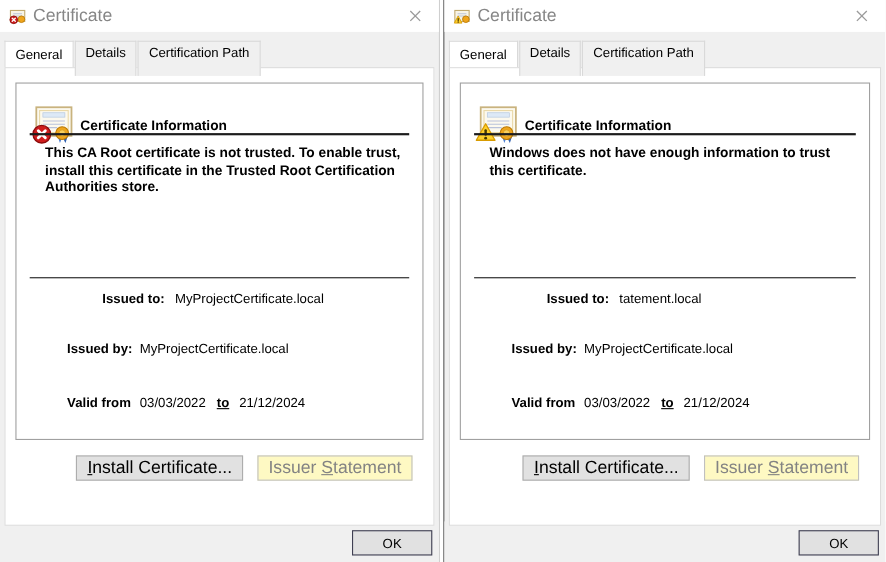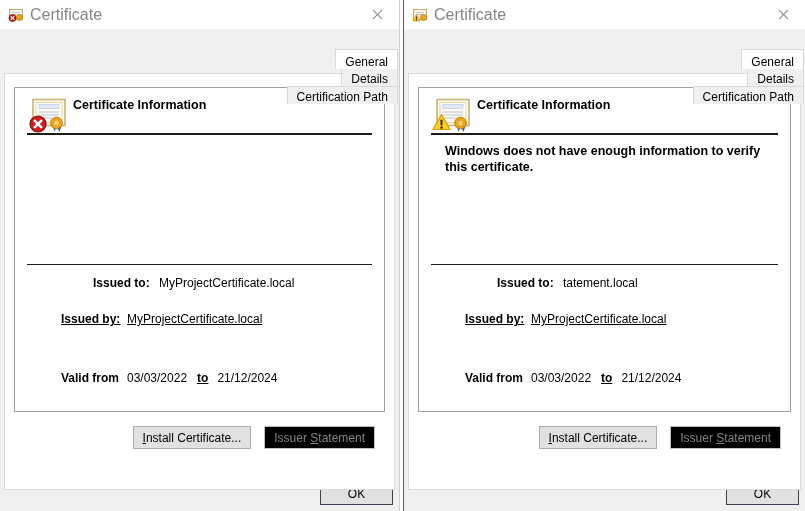--- a/index.html
+++ b/index.html
@@ -11,44 +11,44 @@
   .dialog.left { border-right:1px solid #cfcfcf; margin-right:3px; }
   .dialog.right { width:402px; border-left:1px solid #5a5a5a; }
 
   
   .titlebar { position:relative; height:29px; background:#ffffff; display:flex; align-items:center; padding-left:8px; }
   .title-icon { width:16px; height:16px; margin-right:6px; flex:0 0 auto; }
   .title-text { color:#868686; font-size:16px; }
   .close-btn { position:absolute; right:0; top:0; width:44px; height:29px; display:flex; align-items:center; justify-content:center; }
 
   
-  .tabstrip { display:flex; align-items:flex-end; height:24px; margin-top:20px; padding-left:4px; position:relative; z-index:3;flex-direction:column; }
+  .tabstrip { display:flex; align-items:flex-start; height:24px; margin-top:8px; padding-left:4px; position:relative; z-index:3; }
   .tab { height:32px; padding:3px 9px 0; background:#f0f0f0; border:1px solid #d9d9d9; border-bottom:none; margin-right:1px; }
   .tab.active { height:24px; padding-top:5px; background:#ffffff; margin-bottom:-1px; z-index:4; }
 
   
   .tabpage { position:relative; margin:0 4px; height:417px; background:#ffffff; border:1px solid #dcdcdc; z-index:1; }
 
   .infobox { position:absolute; top:13px; left:9px; right:9px; height:325px; background:#fff; border:1px solid #a0a0a0; }
-  .cert-header { position:absolute; top:10px; left:13px; display:flex; }
+  .cert-header { position:absolute; top:20px; left:13px; display:flex; align-items:center; }
   .cert-icon { width:39px; height:35px; flex:0 0 auto; }
   .cert-heading { font-weight:bold; font-size:12.5px; margin-left:6px; }
   .sep { position:absolute; left:12px; right:12px; }
   .sep1 { top:45px; border-top:2px solid #1c1c1c; }
   .sep2 { top:176px; border-top:1px solid #1c1c1c; }
   .status-text { position:absolute; top:56px; left:26px; right:10px; font-weight:bold; font-size:12.5px; line-height:15.5px; white-space:pre-line; }
 
   .row { position:absolute; left:46px; right:10px; display:flex; align-items:baseline; }
-  .row-to { top:188px;padding-left:32px; } .row-by { top:224px;text-decoration:underline; } .row-valid { top:283px; }
+  .row-to { top:188px;padding-left:32px; } .row-by { top:234px; } .row-valid { top:283px; }
   .lbl { font-weight:bold; width:66px; flex:0 0 auto; }
   .to-word { font-weight:bold; margin:0 9px 0 10px;text-decoration:underline; }
 
   .btnrow { position:absolute; top:352px; right:19px; display:flex; gap:13px; }
-  .btn { font-family:inherit; font-size:12px; height:23px; padding:0 9px; background:#e1e1e1; border:1px solid #adadad; color:#000; min-width:93px; }
-  .btn.disabled { background:#000000; border-color:#c0c0c0; color:#838383; }
+  .btn { font-family:inherit; font-size:16px; height:23px; padding:0 9px; background:#e1e1e1; border:1px solid #adadad; color:#000; min-width:93px; }
+  .btn.disabled { background:#fef9c3; border-color:#c0c0c0; color:#838383; }
   .u { text-decoration:underline; }
 
   .footer { position:absolute; left:0; right:0; bottom:0; height:37px; background:#f0f0f0; }
   .ok-btn { position:absolute; right:6px; top:8px; width:73px; height:23px; font-family:inherit; font-size:12px; background:#e1e1e1; border:1px solid #3f3f52; color:#000; }
 </style>
 </head>
 <body>
 
 <div class="dialog left">
   <div class="titlebar">
@@ -91,20 +91,23 @@
             <polygon points="29,29 31.5,34 33.5,28" fill="#2f5fae"></polygon>
             <circle cx="28.5" cy="25" r="5.8" fill="#efa51c" stroke="#bb7a06" stroke-width="1"></circle>
             <circle cx="28.5" cy="25" r="3" fill="#f8cf5e" stroke="#d99d1d" stroke-width="0.8"></circle>
             <circle cx="10" cy="26" r="8" fill="#cf1d1d" stroke="#8c0c0c" stroke-width="1.2"></circle>
             <path d="M6.8 22.8 L13.2 29.2 M13.2 22.8 L6.8 29.2" stroke="#fff" stroke-width="2.6" stroke-linecap="round"></path>
           </svg>
         </span>
         <span class="cert-heading">Certificate Information</span>
       </div>
       <div class="sep sep1"></div>
+      <div class="status-text">This CA Root certificate is not trusted. To enable trust,
+install this certificate in the Trusted Root Certification
+Authorities store.</div>
       <div class="sep sep2"></div>
 
       <div class="row row-to">
         <span class="lbl">Issued to:</span>
         <span class="val">MyProjectCertificate.local</span>
       </div>
       <div class="row row-by">
         <span class="lbl">Issued by:</span>
         <span class="val">MyProjectCertificate.local</span>
       </div>
@@ -170,21 +173,21 @@
             <circle cx="28.5" cy="25" r="5.8" fill="#efa51c" stroke="#bb7a06" stroke-width="1"></circle>
             <circle cx="28.5" cy="25" r="3" fill="#f8cf5e" stroke="#d99d1d" stroke-width="0.8"></circle>
             <polygon points="9.5,16.5 1,31.5 18,31.5" fill="#ffd02c" stroke="#d89b00" stroke-width="1.2" stroke-linejoin="round"></polygon>
             <rect x="8.4" y="21.5" width="2.2" height="6" rx="1" fill="#4a3a00"></rect>
             <circle cx="9.5" cy="29.6" r="1.3" fill="#4a3a00"></circle>
           </svg>
         </span>
         <span class="cert-heading">Certificate Information</span>
       </div>
       <div class="sep sep1"></div>
-      <div class="status-text">Windows does not have enough information to verify
+      <div class="status-text">Windows does not have enough information to trust
 this certificate.</div>
       <div class="sep sep2"></div>
 
       <div class="row row-to">
         <span class="lbl">Issued to:</span>
         <span class="val">tatement.local</span>
       </div>
       <div class="row row-by">
         <span class="lbl">Issued by:</span>
         <span class="val">MyProjectCertificate.local</span>

